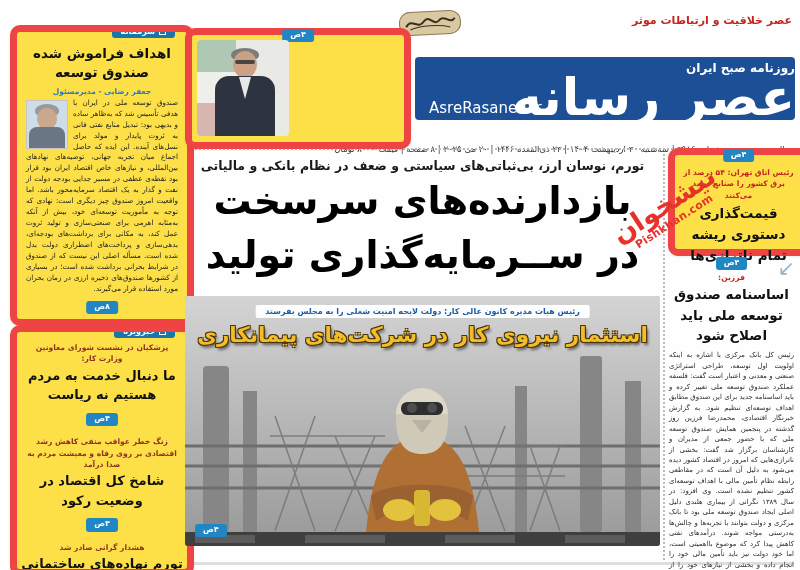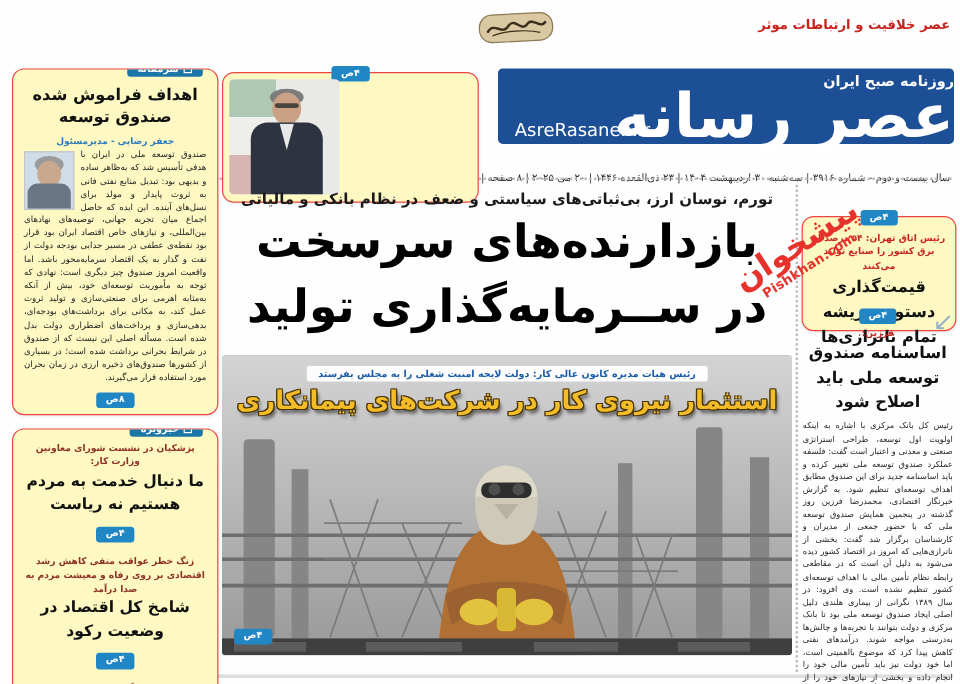--- a/index.html
+++ b/index.html
@@ -3,22 +3,22 @@
 <meta charset="utf-8">
 <style>
   html,body{margin:0;padding:0;background:#fff;}
   .page{position:relative;width:800px;height:570px;background:#fefefe;overflow:hidden;
         font-family:"DejaVu Sans",sans-serif;direction:rtl;}
   .badge{display:inline-block;background:var(--badge_blue,#2187c4);color:#fff;font-size:8px;
          font-weight:bold;padding:1px 8px 2px;border-radius:3px;line-height:1.3;}
   .label-badge{position:absolute;top:-6px;right:12px;background:var(--label_blue,#1b76a8);color:#fff;
          font-size:8px;font-weight:bold;padding:1px 9px 2px;border-radius:3px;z-index:3;}
   .label-badge .sq{display:inline-block;width:5px;height:5px;border:1px solid #fff;margin-left:4px;vertical-align:middle;}
-  .box{position:absolute;background:#fef9c3;border:1px solid #ef4444;border-radius:10px;
-       box-shadow:0 1px 3px rgba(0,0,0,.07);margin-top:32px;}
+  .box{position:absolute;background:#fde047;border:7px solid #ef4444;border-radius:10px;
+       box-shadow:0 1px 3px rgba(0,0,0,.07);}
   
   .tagline{position:absolute;top:14px;right:8px;color:var(--red,#c6241f);font-size:11px;font-weight:bold;}
   .stamp{position:absolute;left:399px;top:11px;width:60px;height:22px;background:#d9c8a1;
          border:1px solid #8a7a55;border-radius:11px;transform:rotate(-3deg);overflow:hidden;}
   .masthead{position:absolute;left:415px;top:37px;width:380px;height:63px;border-radius:4px;
             background:var(--masthead_blue,#1d4f96);color:#fff;text-align:right;margin-top:20px;}
   .masthead .kick{font-size:12px;font-weight:bold;margin-top:4px;letter-spacing:1px;}
   .masthead .ttl{font-size:51px;font-weight:bold;line-height:1.02;margin-top:-3px;}
   .masthead .site{position:absolute;left:14px;bottom:3px;font-size:15px;direction:ltr;}
   .dateline{position:absolute;top:132px;right:8px;font-size:8.5px;color:#333;margin-top:12px;}

